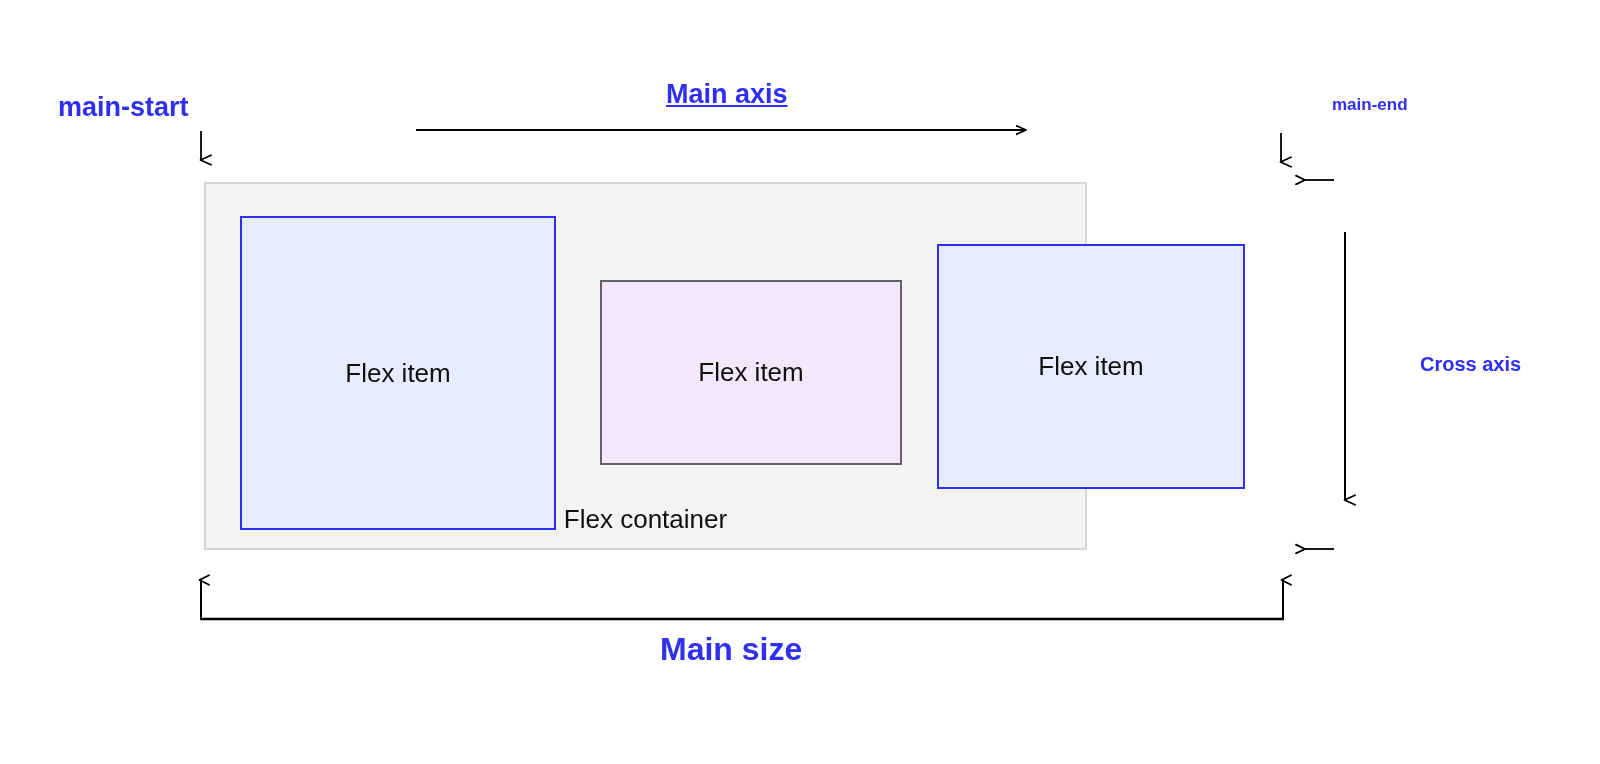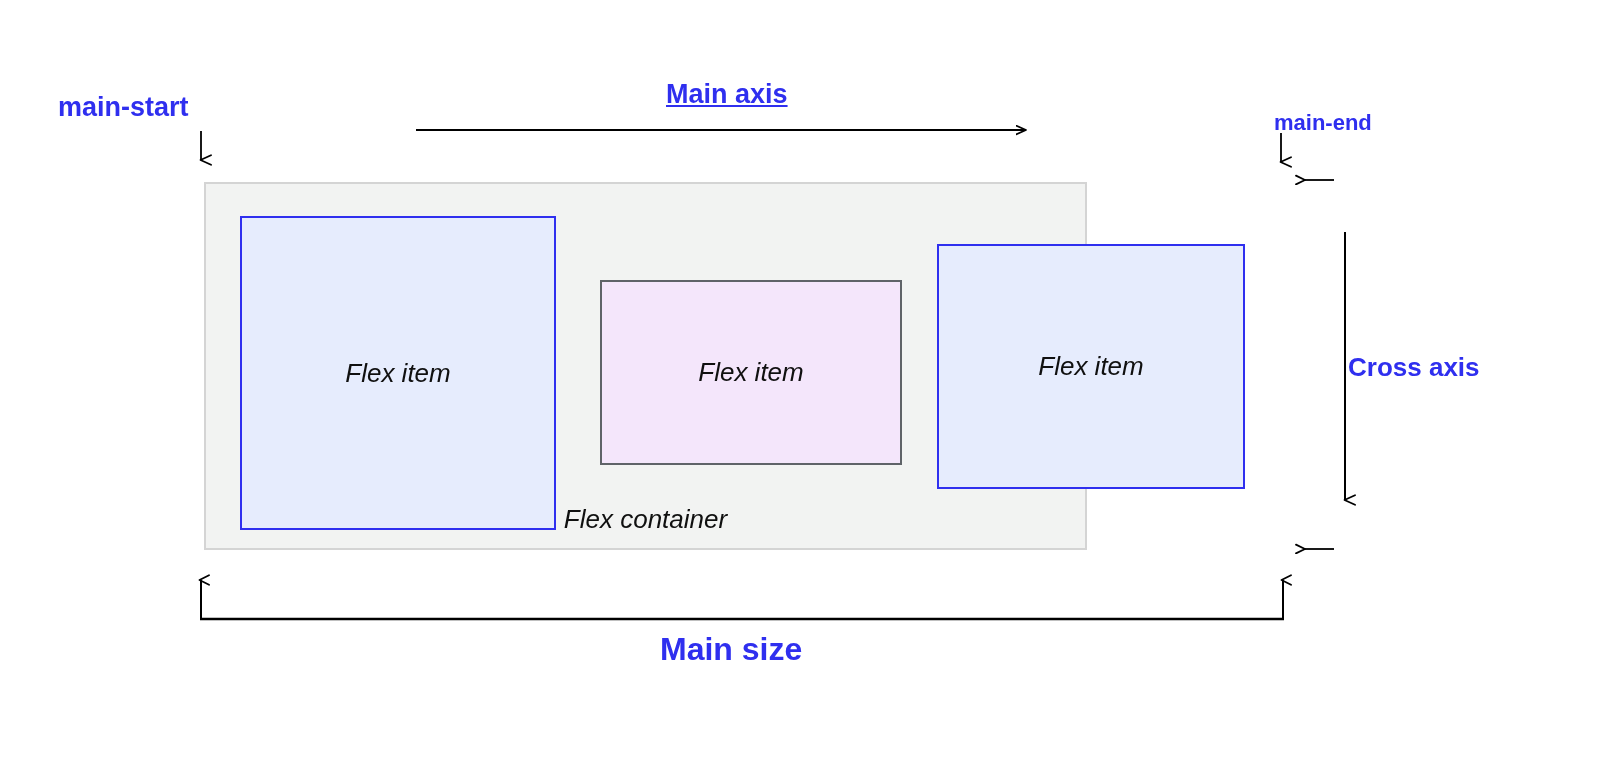--- a/index.html
+++ b/index.html
@@ -21,36 +21,35 @@
   
   .blue-label {
     position: absolute;
     color: #2f2fef;
     font-weight: bold;
     font-family: "Liberation Sans", sans-serif;
     white-space: nowrap;
     line-height: 1;
   }
   #label-main-start { left: 42px;  top: 94px;  font-size: 27px; margin-left: 16px; }
-  #label-main-end   { left: 1274px; top: 96px; font-size: 22px; margin-top: 16px; }
+  #label-main-end   { left: 1332px; top: 96px; font-size: 17px; }
   #label-main-axis  { left: 666px; top: 81px;  font-size: 27px; text-decoration: underline; }
-  #label-cross-axis { left: 1348px; top: 354px; font-size: 26px; }
+  #label-cross-axis { left: 1420px; top: 354px; font-size: 20px; }
   #label-main-size  { left: 660px; top: 633px; font-size: 32px; }
 
   
   #flex-container {
     position: absolute;
     left: 204px;
     top: 182px;
     width: 883px;
     height: 368px;
     background: #f2f3f2;
     border: 2px solid #d4d4d4;
     box-sizing: border-box;
-    font-style: italic;
   }
   #container-caption {
     position: absolute;
     left: 0;
     right: 0;
     top: 320px;
     text-align: center;
     font-size: 26px;
     color: #101010;
     font-family: "Liberation Sans", sans-serif;

